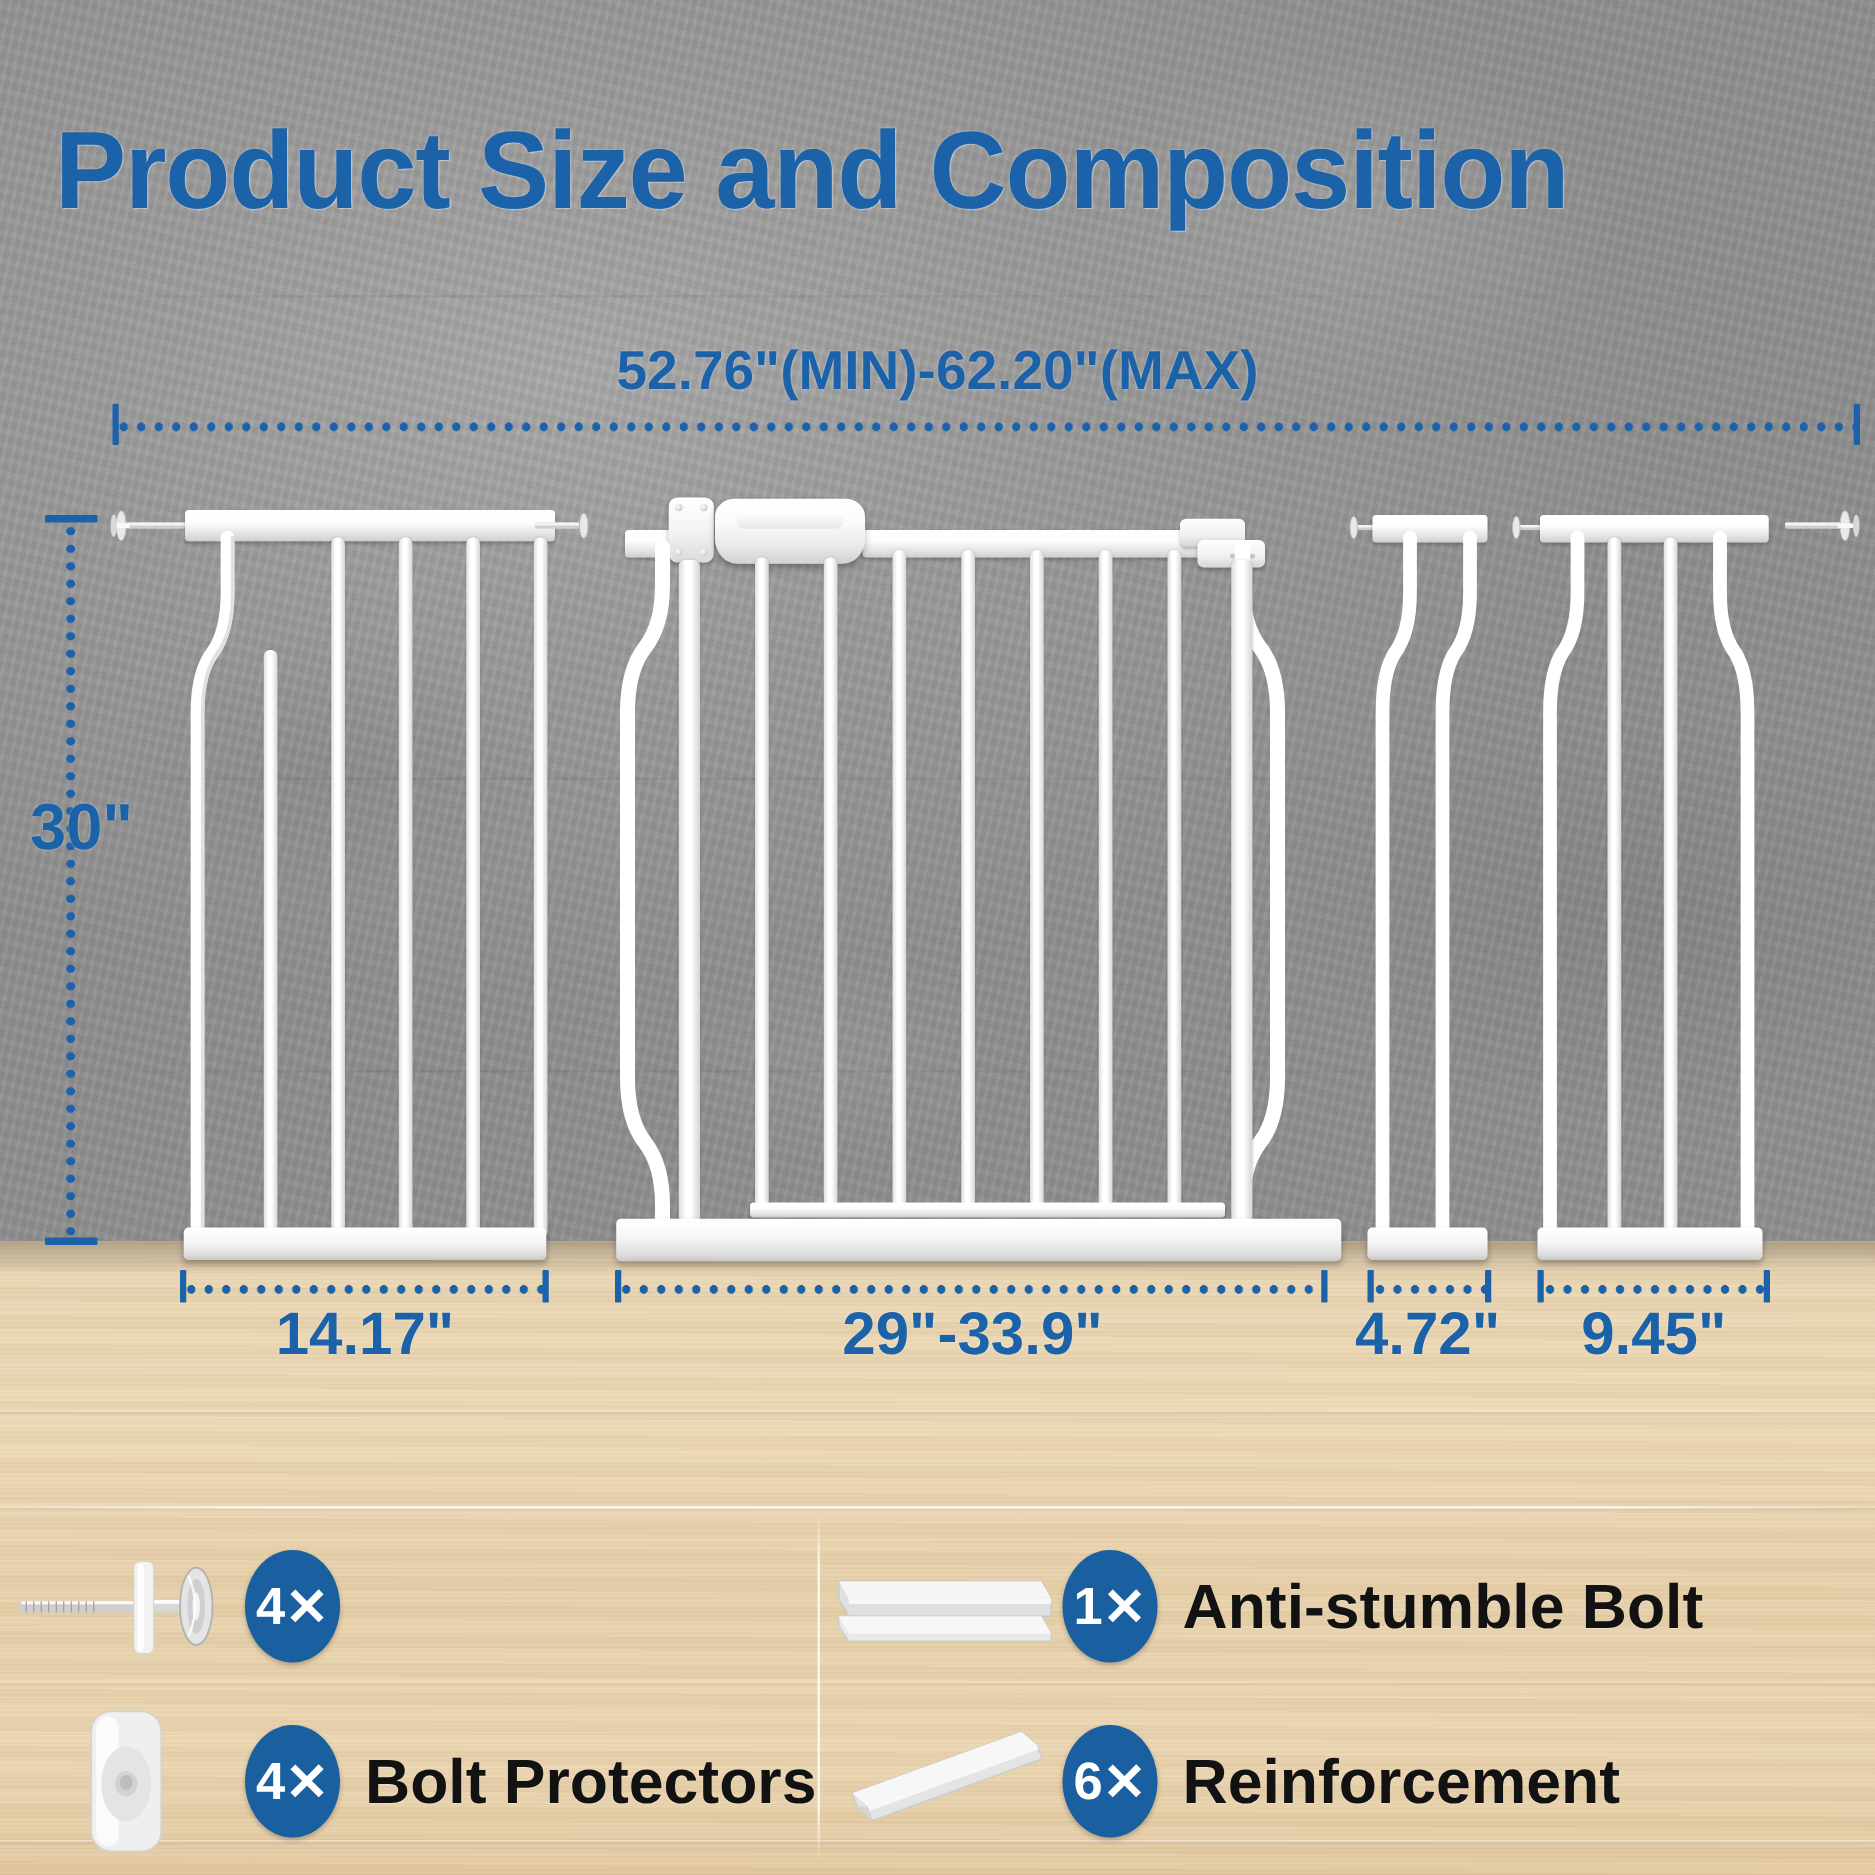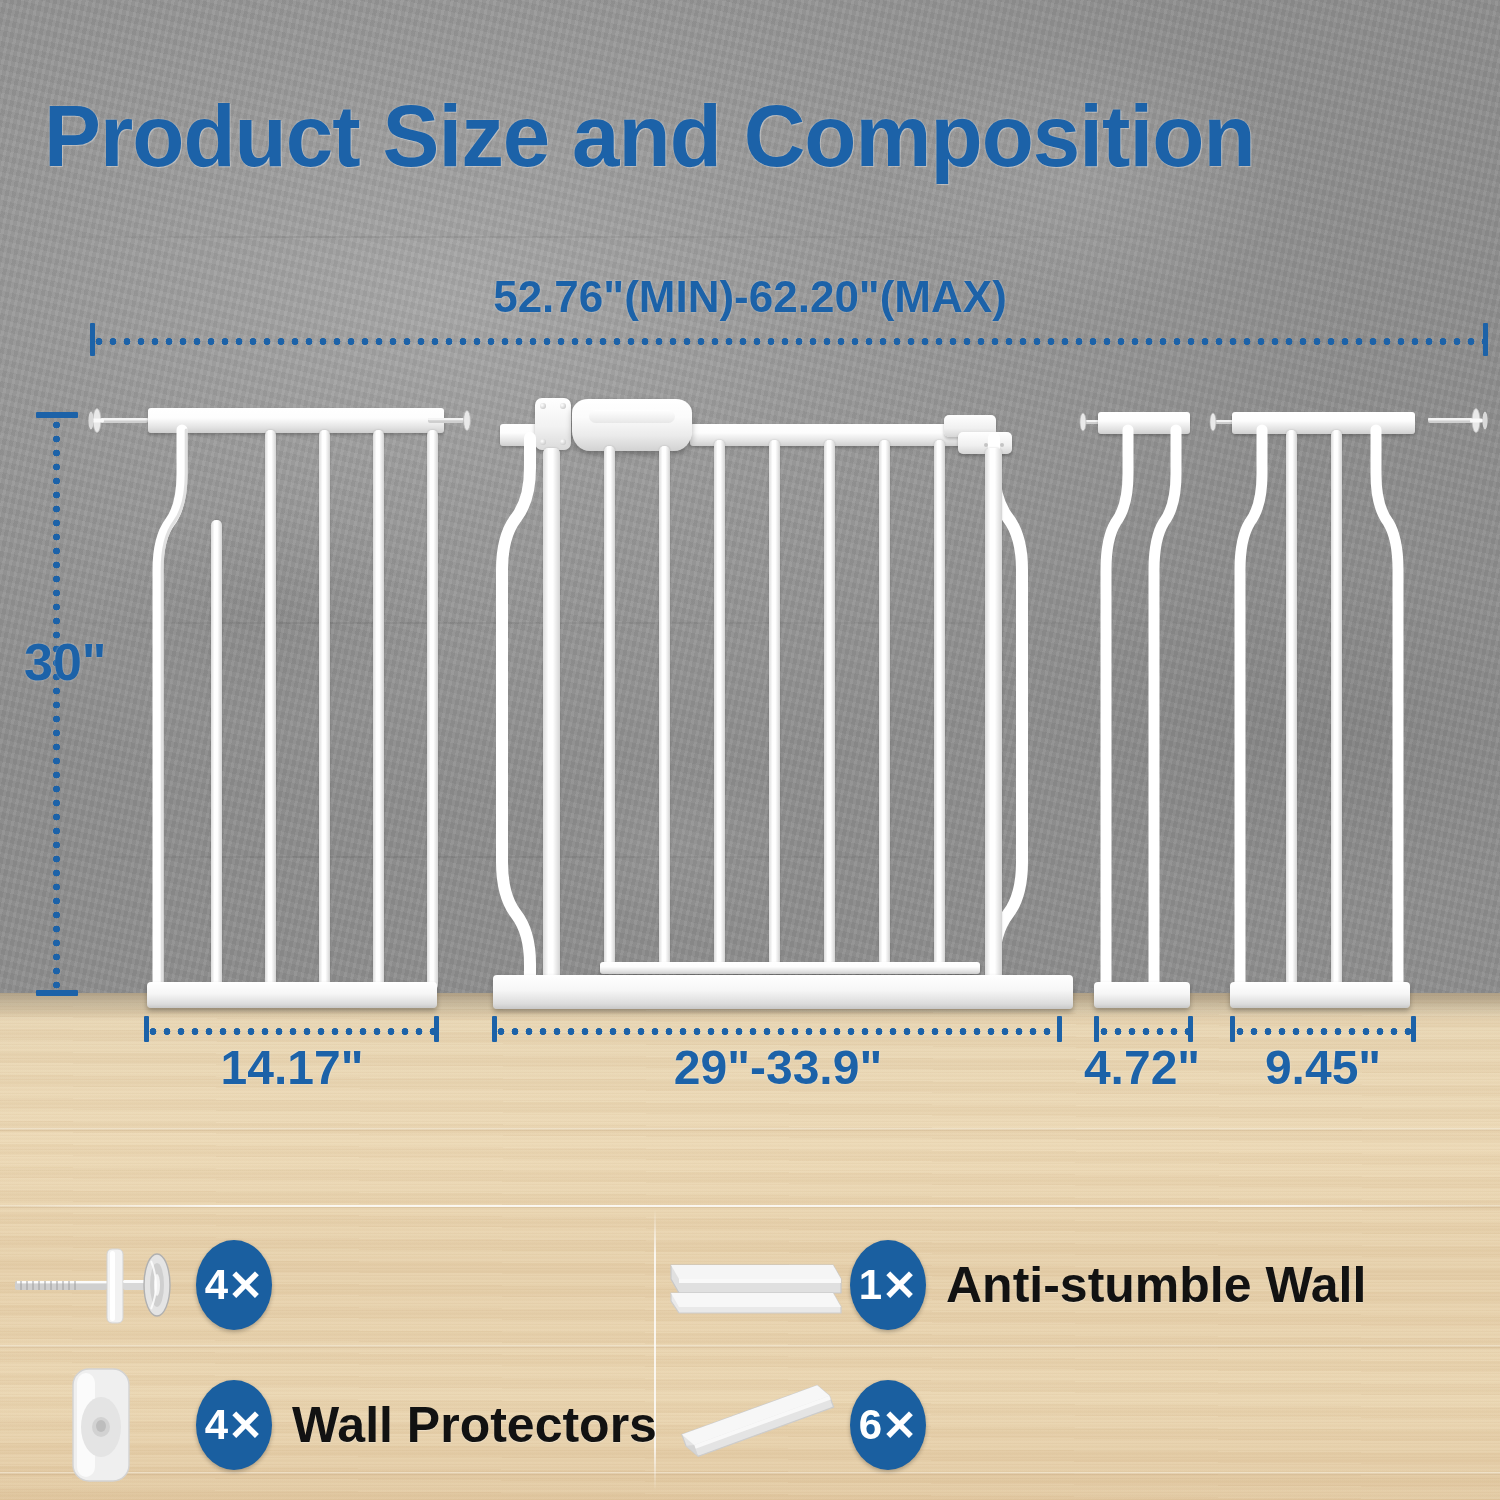--- a/index.html
+++ b/index.html
@@ -449,51 +449,52 @@
             <ellipse cx="28" cy="58" rx="20" ry="30" fill="#e4e4e4"></ellipse>
             <ellipse cx="28" cy="58" rx="9" ry="10" fill="#d2d2d2"></ellipse>
             <ellipse cx="28" cy="57" rx="5" ry="6" fill="#bdbdbd"></ellipse>
           </g>
         </svg>
       </div>
       <div class="qty-badge">
         <span>4</span>
           <span>✕</span>
       </div>
-      <div class="part-label">Wall Protectors</div>
+      <div class="part-label">Bolt Protectors</div>
     </div>
 
     <div class="part-row" style="left:660px; top:20px;">
       <div class="part-thumb">
         <svg width="180" height="100" viewBox="0 0 180 100">
           <path d="M6 30 L168 30 L176 44 L176 58 L14 58 L6 44 Z" fill="#e0e0e0" stroke="#c8c8c8" stroke-width="1.2"></path>
           <path d="M6 30 L168 30 L176 44 L14 44 Z" fill="#f5f5f5"></path>
           <rect x="14" y="44" width="162" height="4" fill="#fdfdfd" opacity="0.85"></rect>
           <path d="M6 58 L168 58 L176 72 L176 78 L14 78 L6 66 Z" fill="#e9e9e9" stroke="#cdcdcd" stroke-width="1.2"></path>
           <path d="M6 58 L168 58 L176 72 L14 72 Z" fill="#f7f7f7"></path>
         </svg>
       </div>
       <div class="qty-badge">
         <span>1</span>
           <span>✕</span>
       </div>
-      <div class="part-label">Anti-stumble Wall</div>
+      <div class="part-label">Anti-stumble Bolt</div>
     </div>
 
     <div class="part-row" style="left:660px; top:160px;">
       <div class="part-thumb">
         <svg width="180" height="120" viewBox="0 0 180 120">
           <g transform="rotate(-20 90 60)">
             <path d="M18 44 L162 44 L170 58 L170 70 L26 70 L18 56 Z" fill="#e4e4e4" stroke="#cccccc" stroke-width="1.2"></path>
             <path d="M18 44 L162 44 L170 58 L26 58 Z" fill="#f7f7f7"></path>
             <rect x="26" y="58" width="144" height="4" fill="#fdfdfd" opacity="0.8"></rect>
             <path d="M18 56 L26 70 L26 58 Z" fill="#d5d5d5"></path>
           </g>
         </svg>
       </div>
       <div class="qty-badge">
         <span>6</span>
           <span>✕</span>
       </div>
+      <div class="part-label">Reinforcement</div>
     </div>
   </div>
 
 </div>
 
 </body></html>

